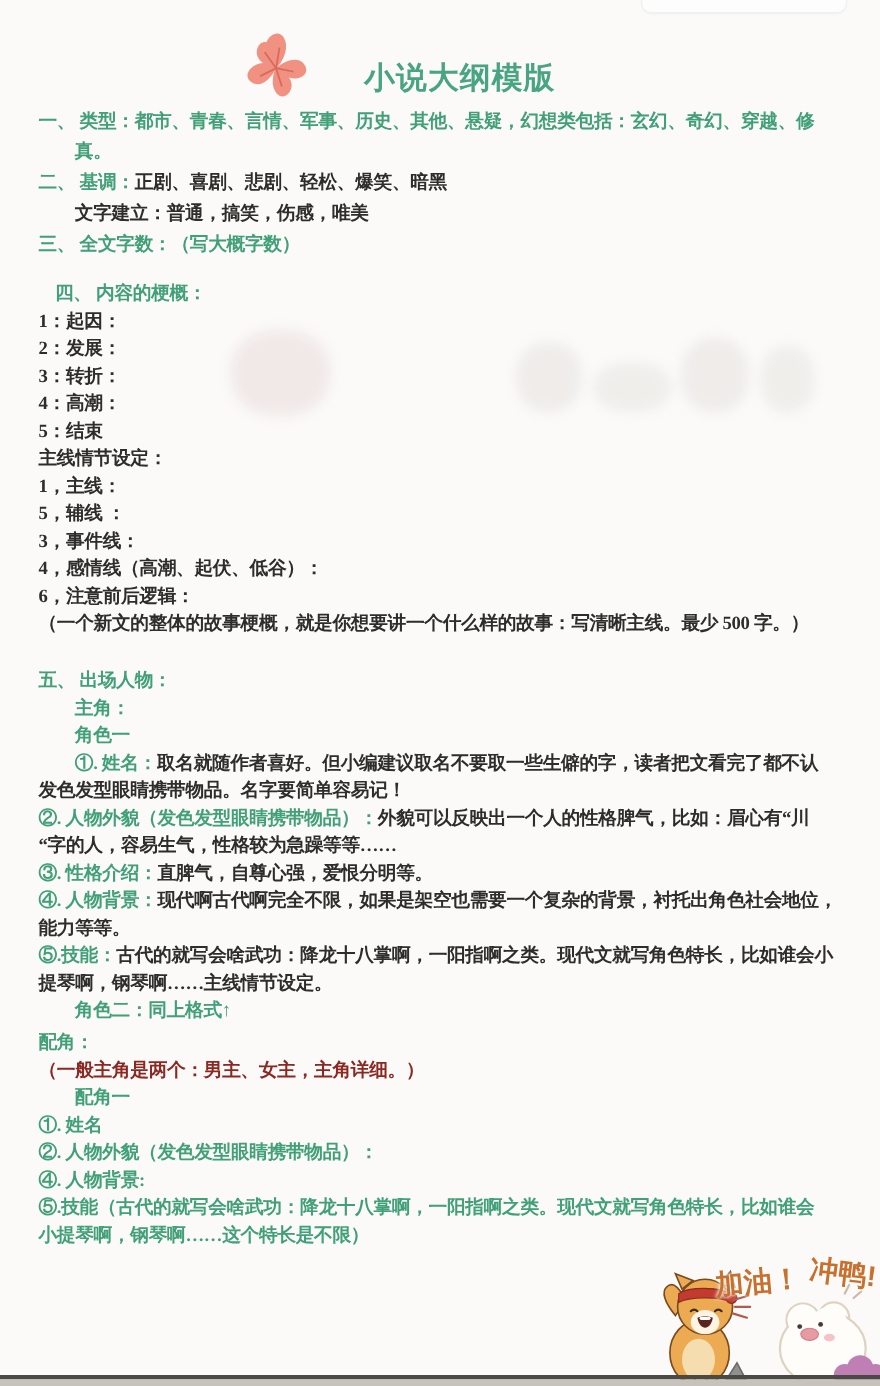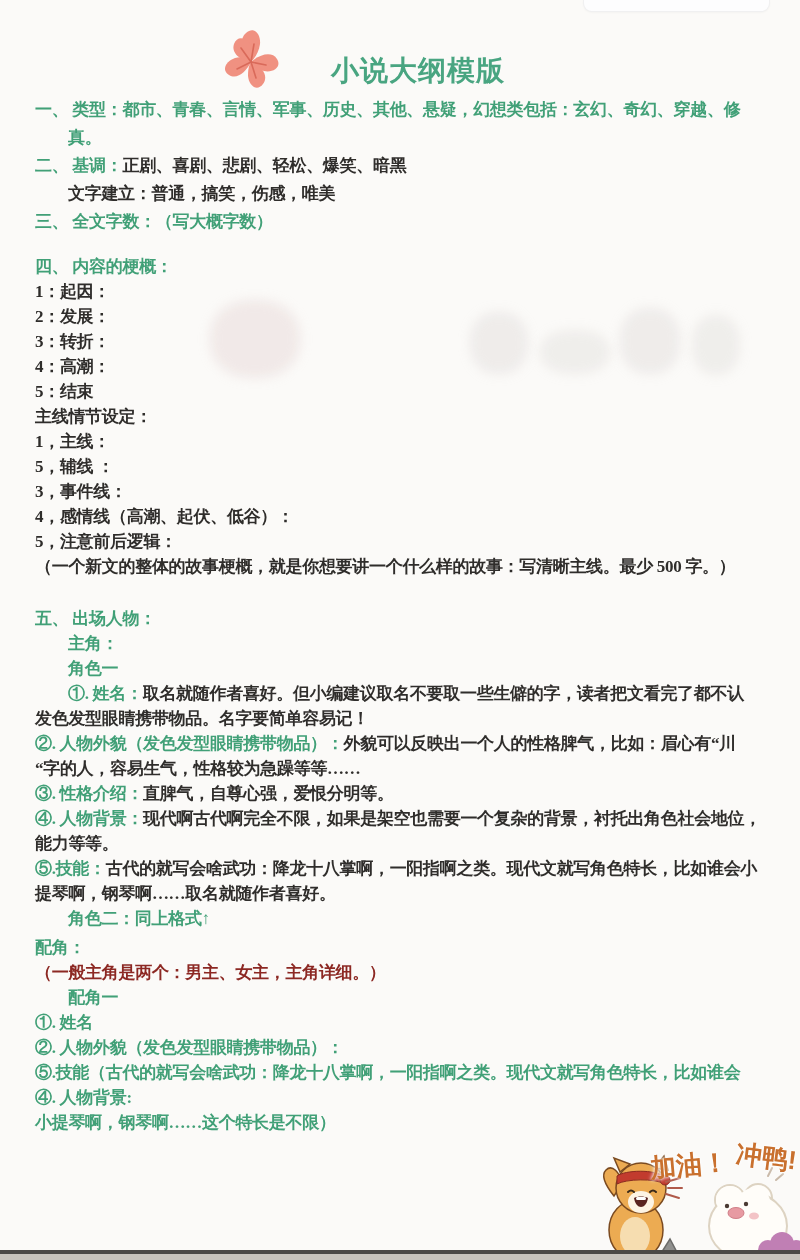--- a/index.html
+++ b/index.html
@@ -107,53 +107,53 @@
     </svg>
     <h1 class="page-title">小说大纲模版</h1>
   </div>
 
   <main class="doc" id="doc-lines">
       <div class="line lh28"><span class="c-g">一、 类型：都市、青春、言情、军事、历史、其他、悬疑，幻想类包括：玄幻、奇幻、穿越、修</span></div>
       <div class="line lh28 ind1"><span class="c-g">真。</span></div>
       <div class="line lh28"><span class="c-g">二、 基调：</span><span class="c-k">正剧、喜剧、悲剧、轻松、爆笑、暗黑</span></div>
       <div class="line lh28 ind1"><span class="c-k">文字建立：普通，搞笑，伤感，唯美</span></div>
       <div class="line lh28"><span class="c-g">三、 全文字数：（写大概字数）</span></div>
-      <div class="line" style="margin-top: 18px;"><span class="c-g">四、 内容的梗概：</span></div>
+      <div class="line" style="margin-top: 18px; margin-left: 15px;"><span class="c-g">四、 内容的梗概：</span></div>
       <div class="line"><span class="c-k">1：起因：</span></div>
       <div class="line"><span class="c-k">2：发展：</span></div>
       <div class="line"><span class="c-k">3：转折：</span></div>
       <div class="line"><span class="c-k">4：高潮：</span></div>
       <div class="line"><span class="c-k">5：结束</span></div>
       <div class="line"><span class="c-k">主线情节设定：</span></div>
       <div class="line"><span class="c-k">1，主线：</span></div>
       <div class="line"><span class="c-k">5，辅线 ：</span></div>
       <div class="line"><span class="c-k">3，事件线：</span></div>
       <div class="line"><span class="c-k">4，感情线（高潮、起伏、低谷）：</span></div>
-      <div class="line"><span class="c-k">5，注意前后逻辑：</span></div>
+      <div class="line"><span class="c-k">6，注意前后逻辑：</span></div>
       <div class="line"><span class="c-k">（一个新文的整体的故事梗概，就是你想要讲一个什么样的故事：写清晰主线。最少 500 字。）</span></div>
       <div class="line" style="margin-top: 27px;"><span class="c-g">五、 出场人物：</span></div>
       <div class="line ind1"><span class="c-g">主角：</span></div>
       <div class="line ind1"><span class="c-g">角色一</span></div>
       <div class="line ind1"><span class="c-g">①. 姓名：</span><span class="c-k">取名就随作者喜好。但小编建议取名不要取一些生僻的字，读者把文看完了都不认</span></div>
       <div class="line"><span class="c-k">发色发型眼睛携带物品。名字要简单容易记！</span></div>
       <div class="line"><span class="c-g">②. 人物外貌（发色发型眼睛携带物品）：</span><span class="c-k">外貌可以反映出一个人的性格脾气，比如：眉心有“川</span></div>
       <div class="line"><span class="c-k">“字的人，容易生气，性格较为急躁等等……</span></div>
       <div class="line"><span class="c-g">③. 性格介绍：</span><span class="c-k">直脾气，自尊心强，爱恨分明等。</span></div>
       <div class="line"><span class="c-g">④. 人物背景：</span><span class="c-k">现代啊古代啊完全不限，如果是架空也需要一个复杂的背景，衬托出角色社会地位，</span></div>
       <div class="line"><span class="c-k">能力等等。</span></div>
       <div class="line"><span class="c-g">⑤.技能：</span><span class="c-k">古代的就写会啥武功：降龙十八掌啊，一阳指啊之类。现代文就写角色特长，比如谁会小</span></div>
-      <div class="line"><span class="c-k">提琴啊，钢琴啊……取名就随作者喜好。</span></div>
+      <div class="line"><span class="c-k">提琴啊，钢琴啊……主线情节设定。</span></div>
       <div class="line ind1"><span class="c-g">角色二：同上格式↑</span></div>
       <div class="line" style="margin-top: 4px;"><span class="c-g">配角：</span></div>
       <div class="line"><span class="c-r">（一般主角是两个：男主、女主，主角详细。）</span></div>
       <div class="line ind1"><span class="c-g">配角一</span></div>
       <div class="line"><span class="c-g">①. 姓名</span></div>
       <div class="line"><span class="c-g">②. 人物外貌（发色发型眼睛携带物品）：</span></div>
+      <div class="line"><span class="c-g">④. 人物背景:</span></div>
       <div class="line"><span class="c-g">⑤.技能（古代的就写会啥武功：降龙十八掌啊，一阳指啊之类。现代文就写角色特长，比如谁会</span></div>
-      <div class="line"><span class="c-g">④. 人物背景:</span></div>
       <div class="line"><span class="c-g">小提琴啊，钢琴啊……这个特长是不限）</span></div>
     </main>
 
   <div class="sticker">
     <svg viewBox="0 0 238 124" width="238" height="124">
 
       <path d="M96 122 L118 122 L108 103 Z" fill="#90908e" stroke="#6a6a68" stroke-width="1.5"></path>
 
       <g>
         <path d="M52 60 C44 50 38 40 44 34 C50 28 58 36 60 48 Z" fill="#ecab52" stroke="#7a4a20" stroke-width="1.5"></path>

